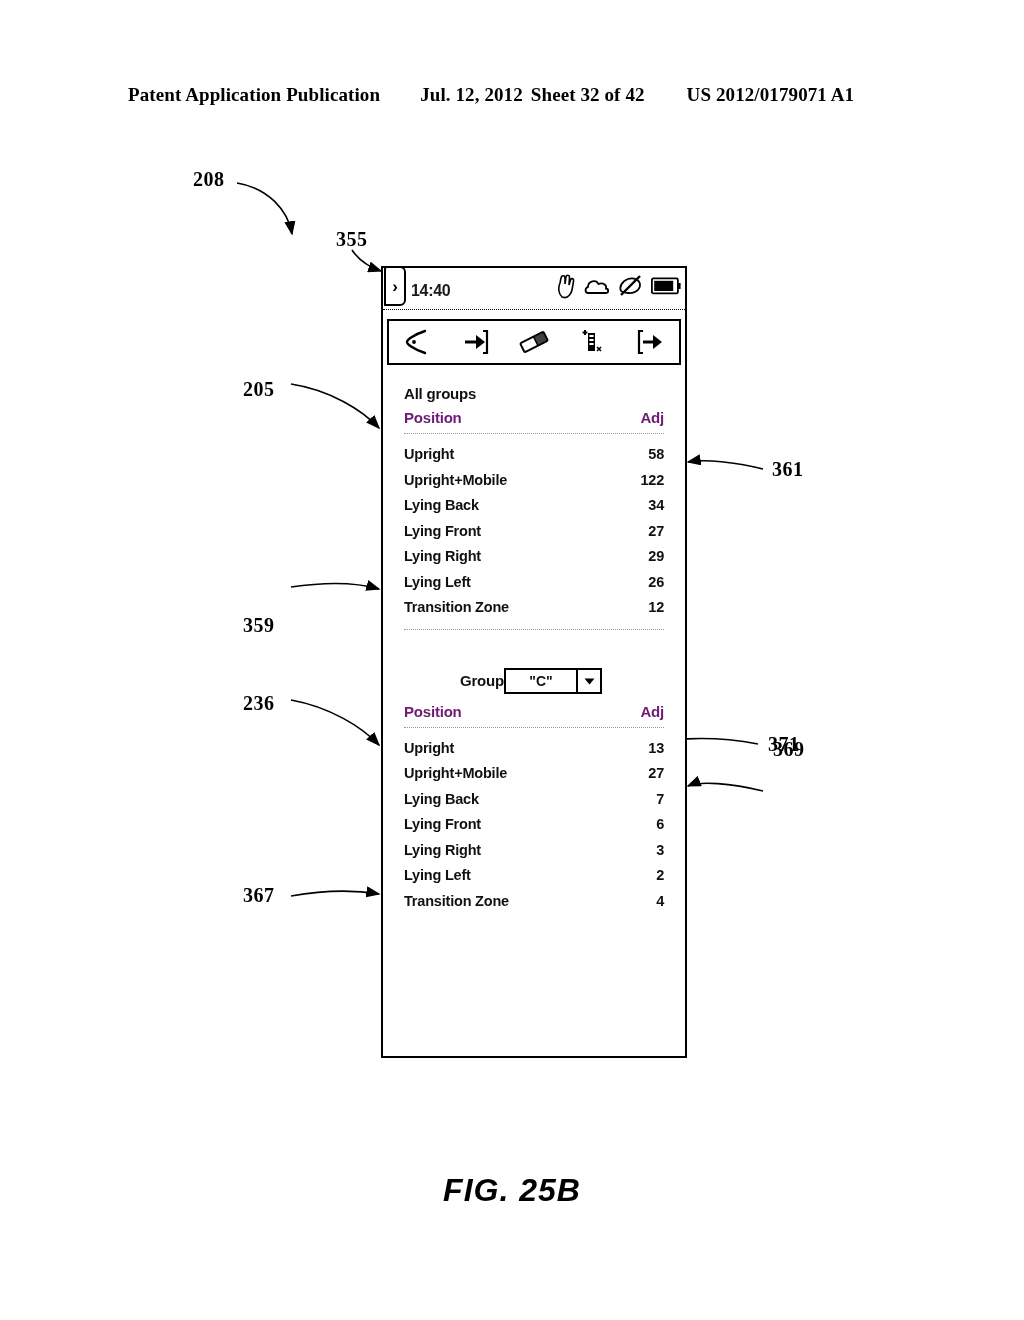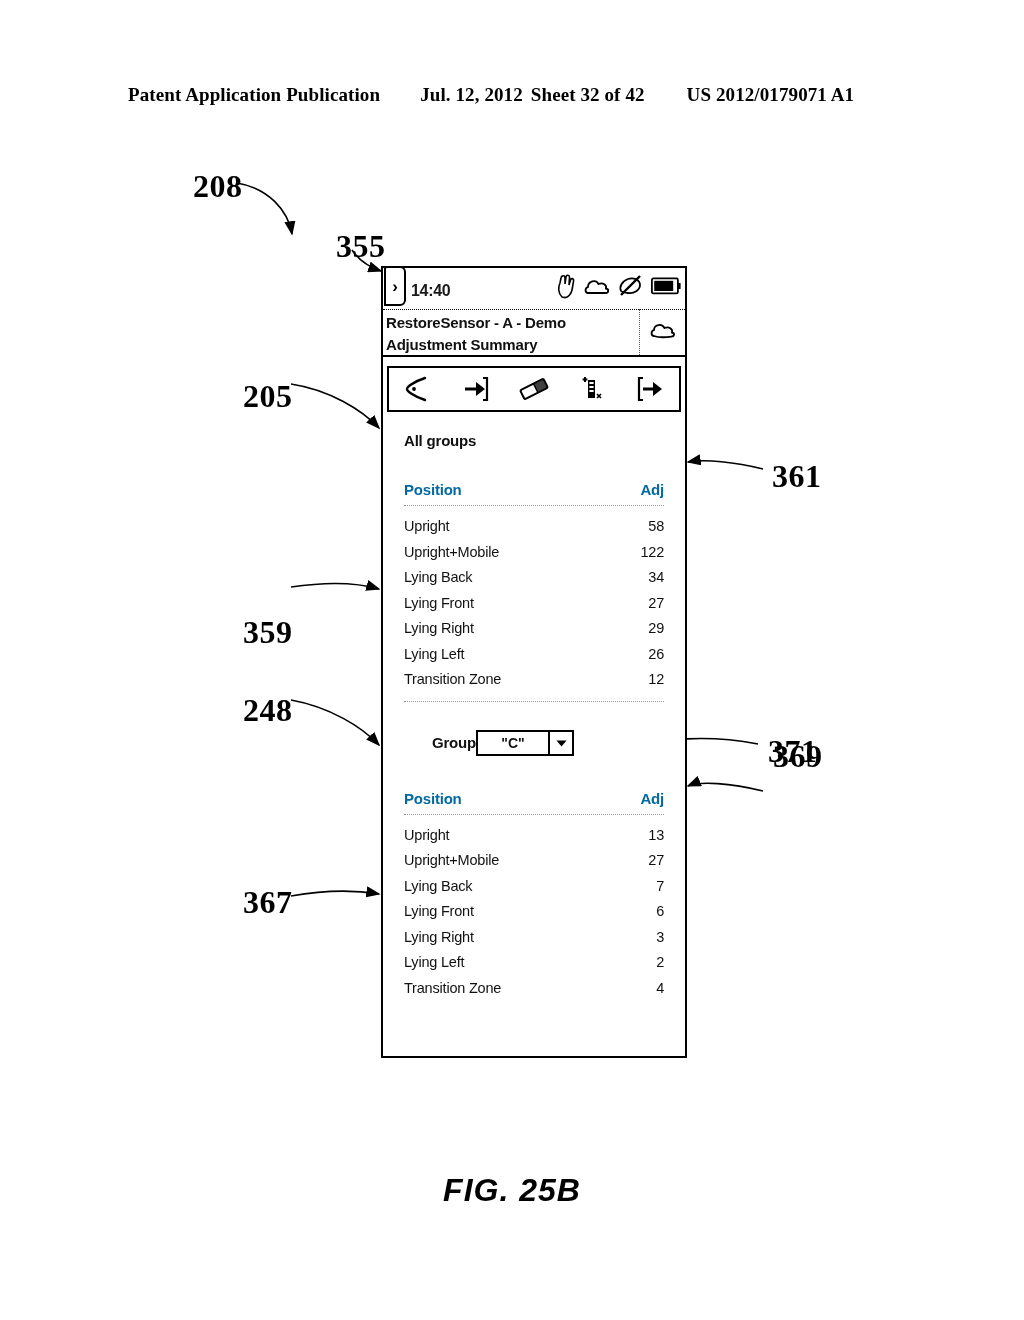--- a/index.html
+++ b/index.html
@@ -169,60 +169,60 @@
   .section-title {
     margin-top: 20px;
     font-family: "Liberation Sans", sans-serif;
     font-weight: bold;
     font-size: 15px;
     color: #111;
     letter-spacing: -0.2px;
   }
 
   .col-header {
-    margin-top: 32px;
+    margin-top: 7px;
     display: flex;
     justify-content: space-between;
     font-family: "Liberation Sans", sans-serif;
     font-weight: bold;
     font-size: 15px;
-    color: #0369a1;
+    color: #701a75;
     letter-spacing: -0.2px;
     padding-bottom: 7px;
   }
 
   .divider {
     border-top: 1px dotted #9a9a9a;
     height: 0;
   }
 
   .rows { padding-top: 8px; }
 
   .row {
     display: flex;
     justify-content: space-between;
     align-items: baseline;
     font-family: "Liberation Sans", sans-serif;
-    font-weight: normal;
+    font-weight: bold;
     font-size: 14.5px;
     line-height: 25.5px;
     color: #111;
     letter-spacing: -0.2px;
   }
   .row .val { font-variant-numeric: tabular-nums; }
 
   .rows-bottom-space { height: 8px; }
 
   
   .group-row {
-    margin-top: 26px;
+    margin-top: 36px;
     height: 30px;
     display: flex;
     align-items: center;
-    justify-content: center;
+    justify-content: flex-end;
   }
   .group-label {
     font-family: "Liberation Sans", sans-serif;
     font-weight: bold;
     font-size: 15px;
     color: #111;
     letter-spacing: -0.2px;
   }
   .dropdown {
     display: flex;
@@ -249,21 +249,21 @@
     display: flex;
     align-items: center;
     justify-content: center;
   }
 
   
   .ref {
     position: absolute;
     font-family: "Liberation Serif", serif;
     font-weight: bold;
-    font-size: 32px;
+    font-size: 20px;
     color: #000;
     letter-spacing: 0.5px;
   }
 
   .leaders {
     position: absolute;
     left: 0; top: 0;
     width: 1024px;
     height: 1320px;
     pointer-events: none;
@@ -303,21 +303,21 @@
   <path d="M 758 744 C 710 735, 660 737, 629 751" stroke="#000" stroke-width="1.6" fill="none" marker-end="url(#arrowhead)"></path>
 
   <path d="M 763 791 C 730 783, 700 781, 688 786" stroke="#000" stroke-width="1.6" fill="none" marker-end="url(#arrowhead)"></path>
 </svg>
 
 <div class="ref" style="left:193px; top:168px;">208</div>
 <div class="ref" style="left:336px; top:228px;">355</div>
 <div class="ref" style="left:243px; top:378px;">205</div>
 <div class="ref" style="left:243px; top:575px;margin-top:39px;">359</div>
 <div class="ref" style="left:772px; top:458px;">361</div>
-<div class="ref" style="left:243px; top:692px;">248</div>
+<div class="ref" style="left:243px; top:692px;">236</div>
 <div class="ref" style="left:243px; top:884px;">367</div>
 <div class="ref" style="left:773px; top:738px;">369</div>
 <div class="ref" style="left:768px; top:733px;">371</div>
 
 <div class="device">
   <div class="screen">
 
     <div class="status-bar">
       <div class="sb-back">›</div>
       <div class="sb-time">14:40</div>
@@ -342,29 +342,20 @@
         <span class="ic">
           <svg width="30" height="18" viewBox="0 0 30 18">
             <rect x="0.9" y="1.4" width="26" height="15" rx="1.5" fill="none" stroke="#000" stroke-width="1.8"></rect>
             <rect x="3.2" y="3.8" width="19" height="10.2" fill="#000"></rect>
             <rect x="27" y="6" width="2.6" height="6" fill="#000"></rect>
           </svg>
         </span>
       </div>
     </div>
 
-    <div class="title-bar">
-      <div class="title-line">RestoreSensor - A - Demo</div>
-      <div class="title-line">Adjustment Summary</div>
-      <div class="title-icon-box">
-        <svg width="30" height="26" viewBox="0 0 30 26">
-          <path d="M6 17 C3 17 2.5 12 6 11 C6 5.5 14 4 16.5 9 C21 7 25 10 24 13.5 C27 14 26.5 17.6 23.5 17.6 C19 18.2 10 18.4 6 17 Z" fill="none" stroke="#000" stroke-width="1.8"></path>
-        </svg>
-      </div>
-    </div>
 
     <div class="toolbar">
       <div class="tb-btn">
         <svg width="30" height="30" viewBox="0 0 30 30">
           <path d="M22 4 C10 8, 4 13, 4 15 C4 17, 10 22, 22 26" fill="none" stroke="#000" stroke-width="2.4" stroke-linecap="round"></path>
           <circle cx="11" cy="15" r="1.9" fill="#000"></circle>
         </svg>
       </div>
       <div class="tb-btn">
         <svg width="30" height="30" viewBox="0 0 30 30">

